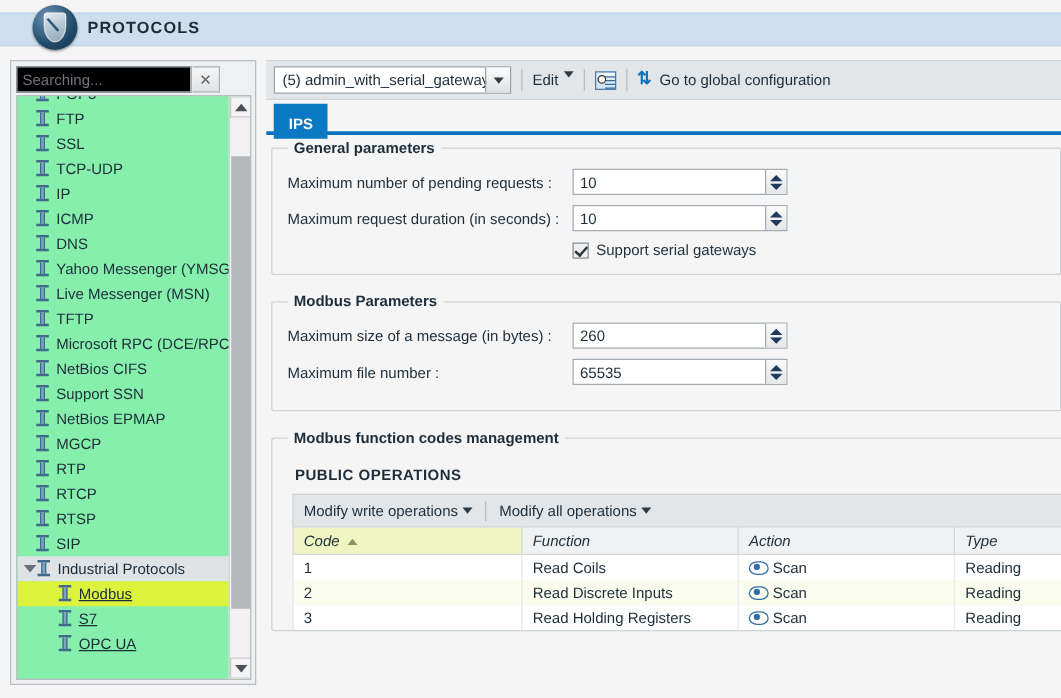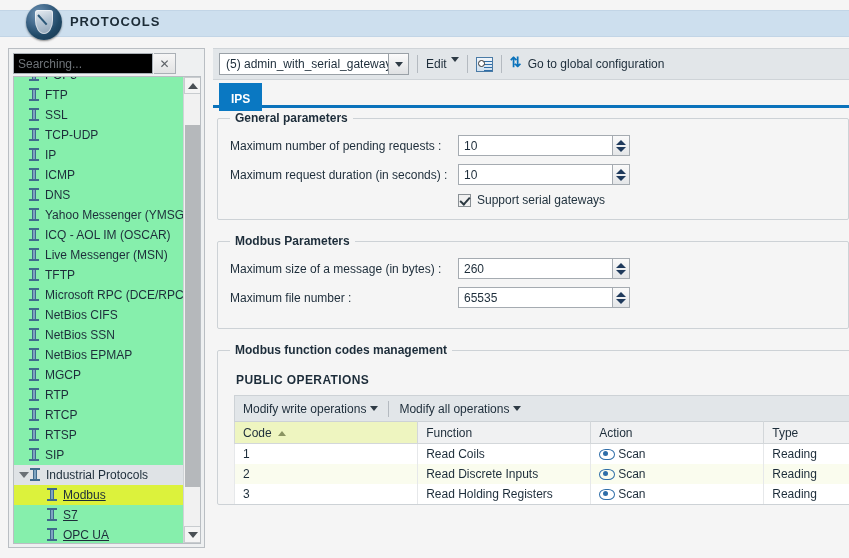--- a/index.html
+++ b/index.html
@@ -225,21 +225,21 @@
   }
   .ops-btn { display: flex; align-items: center; gap: 4px; font-size: 12px; color: #1d2d3a; cursor: pointer; }
   .ops-sep { width: 1px; height: 16px; background: #b4bac0; margin: 0 10px; }
 
   table.ops-table {
     margin-left: 4px; border-collapse: collapse; width: 100%;
     table-layout: fixed; font-size: 12px;
   }
   table.ops-table th {
     background: #f0f1f2; border: 1px solid #d3d7da; border-top: 1px solid #cdd2d6;
-    height: 22px; text-align: left; padding: 0 8px; font-weight: normal; color: #1d2d3a;
+    height: 22px; text-align: left; padding: 0 8px; font-weight: normal; color: #1d2d3a; font-style: italic;
   }
   table.ops-table th.sorted { background: #eef5c0; }
   table.ops-table td {
     border-left: 1px solid #e6e8ea; border-right: 1px solid #e6e8ea;
     height: 20px; padding: 0 8px; color: #1d2d3a;
   }
   table.ops-table tr.odd td { background: #ffffff; }
   table.ops-table tr.even td { background: #fafcee; }
   .sort-asc { display: inline-block; width: 0; height: 0; margin-left: 6px;
     border-left: 4px solid transparent; border-right: 4px solid transparent;
@@ -322,26 +322,20 @@
         <div class="tree-item">
           <span class="proto-icon">
             <i></i>
           </span>
           <span>Yahoo Messenger (YMSG)</span>
         </div>
         <div class="tree-item">
           <span class="proto-icon">
             <i></i>
           </span>
-          <span>ICQ - AOL IM (OSCAR)</span>
-        </div>
-        <div class="tree-item">
-          <span class="proto-icon">
-            <i></i>
-          </span>
           <span>Live Messenger (MSN)</span>
         </div>
         <div class="tree-item">
           <span class="proto-icon">
             <i></i>
           </span>
           <span>TFTP</span>
         </div>
         <div class="tree-item">
           <span class="proto-icon">
@@ -352,21 +346,21 @@
         <div class="tree-item">
           <span class="proto-icon">
             <i></i>
           </span>
           <span>NetBios CIFS</span>
         </div>
         <div class="tree-item">
           <span class="proto-icon">
             <i></i>
           </span>
-          <span>NetBios SSN</span>
+          <span>Support SSN</span>
         </div>
         <div class="tree-item">
           <span class="proto-icon">
             <i></i>
           </span>
           <span>NetBios EPMAP</span>
         </div>
         <div class="tree-item">
           <span class="proto-icon">
             <i></i>

